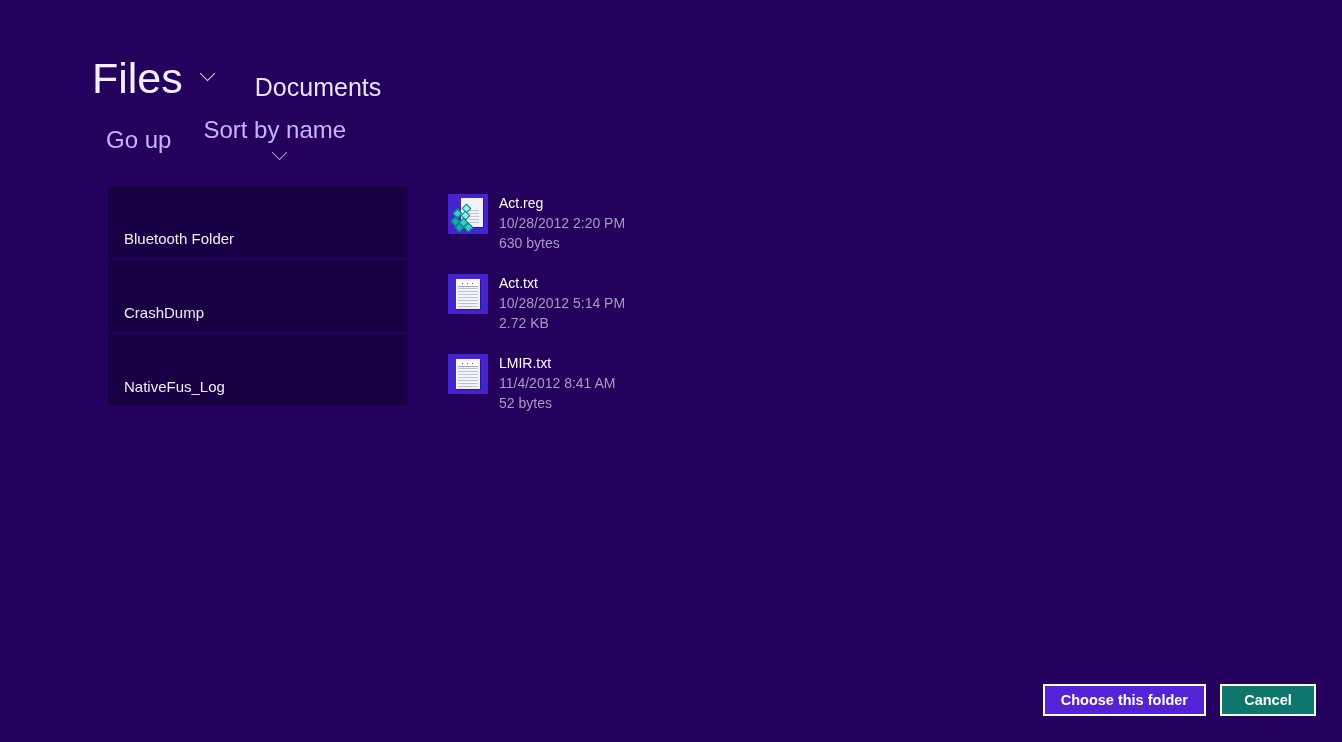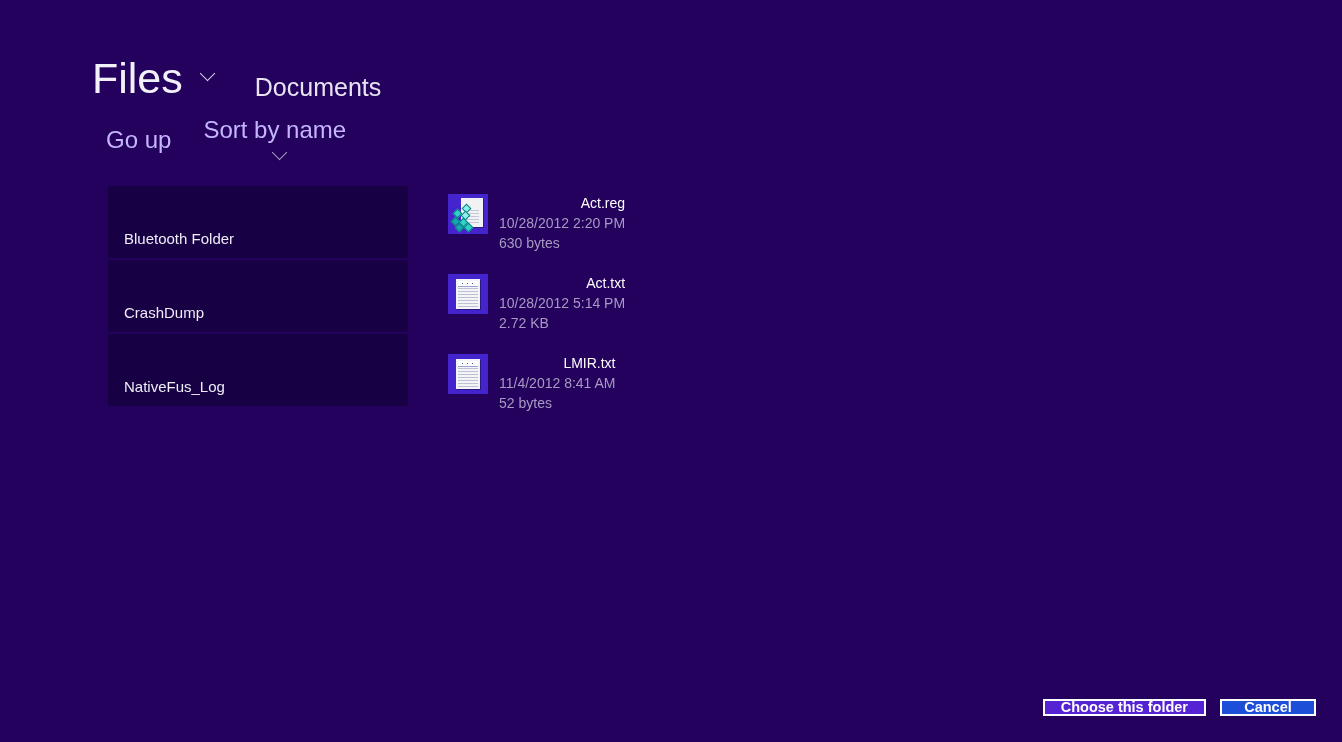--- a/index.html
+++ b/index.html
@@ -145,21 +145,20 @@
   }
   .file-meta {
     margin-left: 11px;
     padding-top: 1px;
   }
   .file-name {
     font-size: 14px;
     color: #ffffff;
     line-height: 20px;
     white-space: nowrap;
-    text-align: right;
   }
   .file-date, .file-size {
     font-size: 14px;
     color: #a79bc3;
     line-height: 20px;
     white-space: nowrap;
   }
 
   
   .icon-txt {
@@ -257,35 +256,35 @@
     align-items: center;
     gap: 14px;
   }
   .btn {
     border: 2px solid #ffffff;
     color: #ffffff;
     font-size: 14.5px;
     font-weight: bold;
     line-height: 1;
     padding: 0 16px;
-    height: 17px;
+    height: 32px;
     display: flex;
     align-items: center;
     justify-content: center;
     box-sizing: border-box;
     cursor: pointer;
     user-select: none;
     white-space: nowrap;
   }
   #choose-folder-button {
     background: #5423d4;
     min-width: 152px;
   }
   #cancel-button {
-    background: #1d4ed8;
+    background: #0f766e;
     min-width: 96px;
   }
 </style>
 </head>
 <body>
 
 <div id="header">
   <div id="app-title">Files</div>
   <span class="chev" id="title-chevron"></span>
   <div id="breadcrumb-current">Documents</div>

